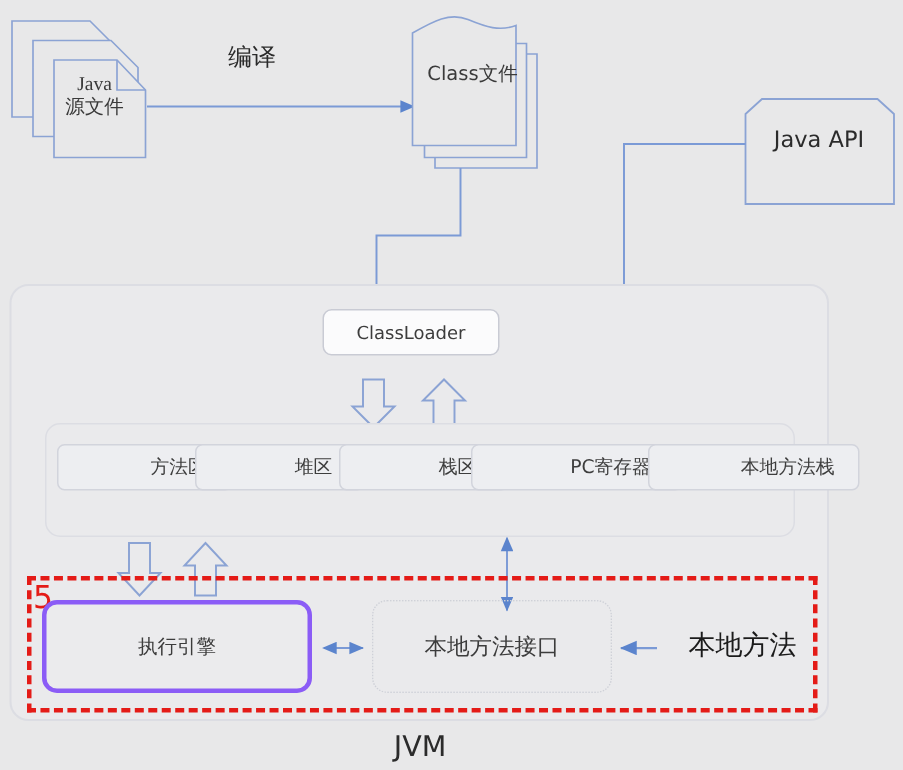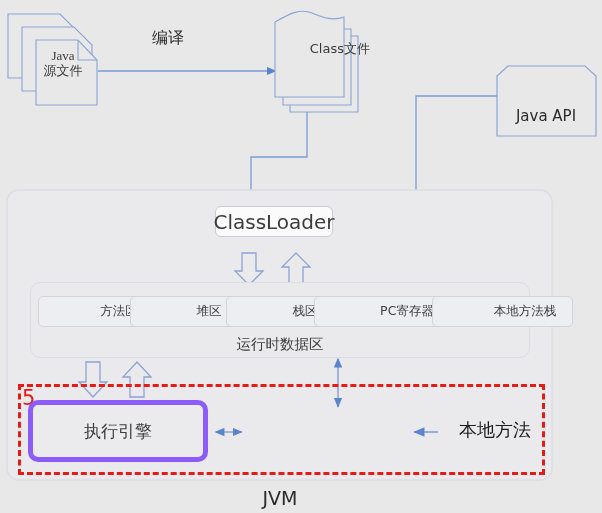--- a/index.html
+++ b/index.html
@@ -14,28 +14,28 @@
   .svg-layer{position:absolute;left:0;top:0;width:602px;height:513px;pointer-events:none;}
   .node{position:absolute;box-sizing:border-box;display:flex;align-items:center;justify-content:center;}
   .lbl{position:absolute;color:#2b2b2b;white-space:nowrap;text-align:center;}
 
   
   .doc-text{
     font-size:13px;color:#3a3a3a;line-height:15px;text-align:center;
   }
 
   .api-box{
-    font-size:15px;color:#2b2b2b;margin-top:23px;
+    font-size:15px;color:#2b2b2b;
   }
 
   .classloader{
     left:215px;top:206px;width:118px;height:31px;
     border:1px solid #c9cbd4;border-radius:6px;
     background:#fbfbfc;
-    font-size:20px;color:#3c3c3c;
+    font-size:12px;color:#3c3c3c;
   }
 
   .rtda-outer{
     left:30px;top:282px;width:500px;height:76px;
     border:1px solid #dcdde3;border-radius:10px;
     background:#eaeaec;
     display:block;
   }
   .rt-cell{
     position:absolute;top:296px;height:29px;
@@ -53,41 +53,41 @@
     position:absolute;left:18px;top:384px;width:527px;height:91px;
     border:3px dashed #e41b17;box-sizing:border-box;background:transparent;
   }
   .red-num{
     position:absolute;left:22px;top:386px;font-size:21px;color:#e41b17;
     font-family:"DejaVu Sans","Liberation Sans",sans-serif;
   }
 
   .exec-engine{
     left:28px;top:400px;width:180px;height:62px;
-    border:5px solid #8b5cf6;border-radius:10px;background:#ebebed;
-    font-size:17px;color:#3c3c3c;
+    border:3px solid #8b5cf6;border-radius:10px;background:#ebebed;
+    font-size:13px;color:#3c3c3c;
   }
   .native-iface{
     left:248px;top:400px;width:160px;height:62px;
     border:1.5px dotted #cfd1d8;border-radius:10px;background:transparent;
     font-size:15px;color:#3c3c3c;
   }
   .native-method{
     left:440px;top:418px;width:110px;text-align:center;
     font-size:18px;color:#1b1b1b;
   }
   .jvm-label{
     left:0;top:487px;width:560px;text-align:center;
     font-size:19px;color:#2b2b2b;
   }
   .compile-label{
     left:152px;top:28px;font-size:16px;color:#2b2b2b;
   }
   .java-src-text{left:32px;top:48px;width:62px;font-family:Liberation Serif, serif;}
-  .class-file-text{left:296px;top:40px;width:74px;font-size:13px;color:#3a3a3a;text-align:right;}
+  .class-file-text{left:278px;top:40px;width:74px;font-size:13px;color:#3a3a3a;text-align:center;}
   .api-text{left:500px;top:84px;width:92px;text-align:center;}
 </style>
 </head>
 <body>
 
 <div id="canvas">
 
   <svg class="svg-layer" viewBox="0 0 602 513">
     <defs>
       <marker id="ah" markerWidth="9" markerHeight="9" refX="7" refY="3.2" orient="auto">
@@ -173,27 +173,29 @@
         <span>栈区</span>
       </div>
       <div class="rt-cell" style="left: 314px; width: 94px;">
         <span>PC寄存器</span>
       </div>
       <div class="rt-cell" style="left: 432px; width: 94px;">
         <span>本地方法栈</span>
       </div>
     </div>
 
-  <div class="lbl rtda-label">运行时数据区</div>
 
   <div class="red-box"></div>
   <div class="red-num">5</div>
 
   <div class="node exec-engine">
     <span>执行引擎</span>
   </div>
 
+  <div class="node native-iface">
+    <span>本地方法接口</span>
+  </div>
 
   <div class="lbl native-method">本地方法</div>
 
   <div class="lbl jvm-label">JVM</div>
 
 </div>
 
 </body></html>

